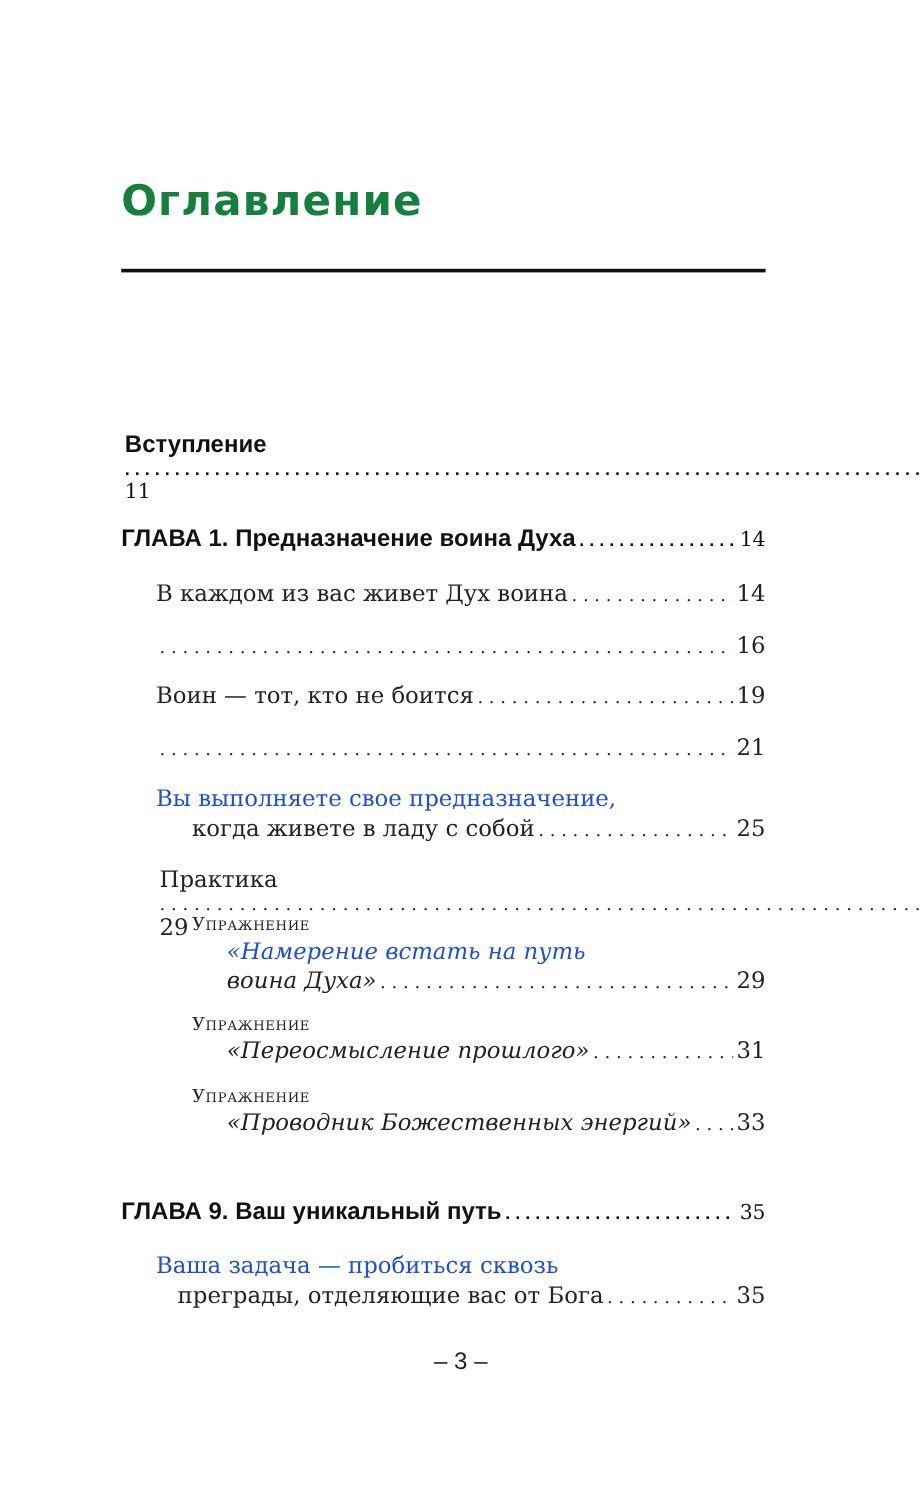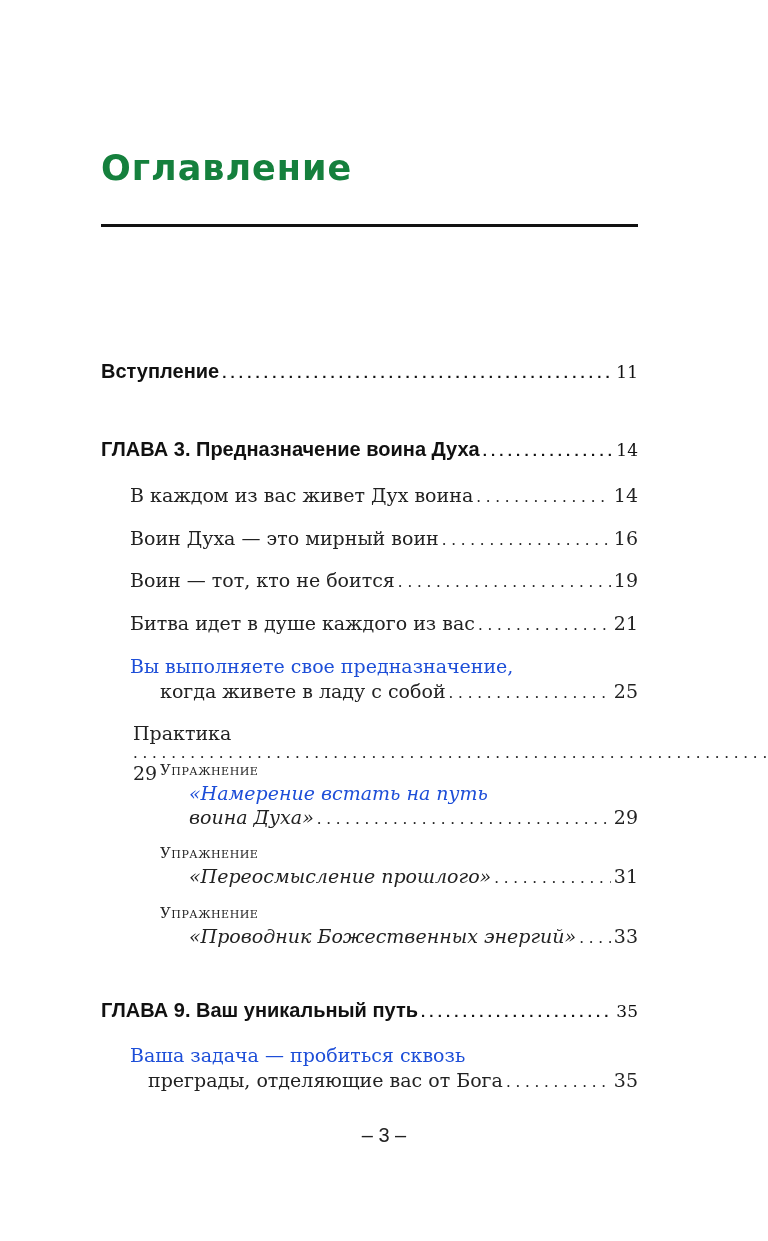--- a/index.html
+++ b/index.html
@@ -18,52 +18,50 @@
   .small-caps { position:absolute; font-family:"DejaVu Serif", serif; font-size:15px; font-variant:small-caps; color:#222; letter-spacing:0.5px; }
   .ital { font-style:italic; }
   .pagenum { position:absolute; left:0; width:768px; top:1124px; text-align:center; font-family:"Liberation Sans", sans-serif; font-size:20px; color:#222; }
 </style>
 </head>
 <body>
 
 <h1 class="title">Оглавление</h1>
 <div class="rule"></div>
 
-<div class="entry chapter" style="left:101px; top:360px;">
+<div class="entry chapter" style="left:101px; top:360px;flex-direction:column;">
   <span class="lbl">Вступление</span>
   <span class="dots"></span>
   <span class="pg">11</span>
 </div>
 
 <div class="entry chapter" style="left:101px; top:438px;">
-  <span class="lbl">ГЛАВА 3. Предназначение воина Духа</span>
+  <span class="lbl">ГЛАВА 1. Предназначение воина Духа</span>
   <span class="dots"></span>
   <span class="pg">14</span>
 </div>
 
 <div class="entry" style="left:130px; top:484px;">
   <span class="lbl">В каждом из вас живет Дух воина</span>
   <span class="dots"></span>
   <span class="pg">14</span>
 </div>
 
 <div class="entry" style="left:130px; top:527px;">
-  <span class="lbl">Воин Духа — это мирный воин</span>
   <span class="dots"></span>
   <span class="pg">16</span>
 </div>
 
 <div class="entry" style="left:130px; top:569px;">
   <span class="lbl">Воин — тот, кто не боится</span>
   <span class="dots"></span>
   <span class="pg">19</span>
 </div>
 
 <div class="entry" style="left:130px; top:612px;">
-  <span class="lbl">Битва идет в душе каждого из вас</span>
   <span class="dots"></span>
   <span class="pg">21</span>
 </div>
 
 <div class="line1" style="left:130px; top:655px;">Вы выполняете свое предназначение,</div>
 <div class="entry" style="left:160px; top:680px;">
   <span class="lbl">когда живете в ладу с собой</span>
   <span class="dots"></span>
   <span class="pg">25</span>
 </div>

